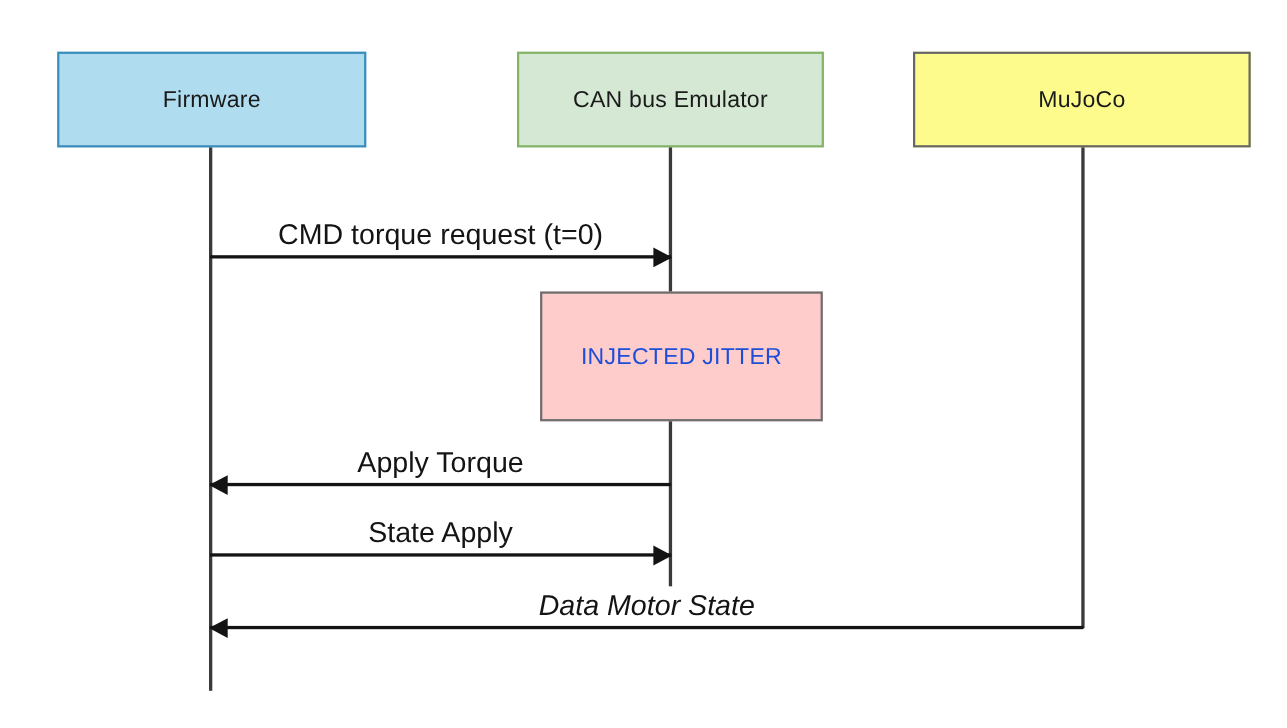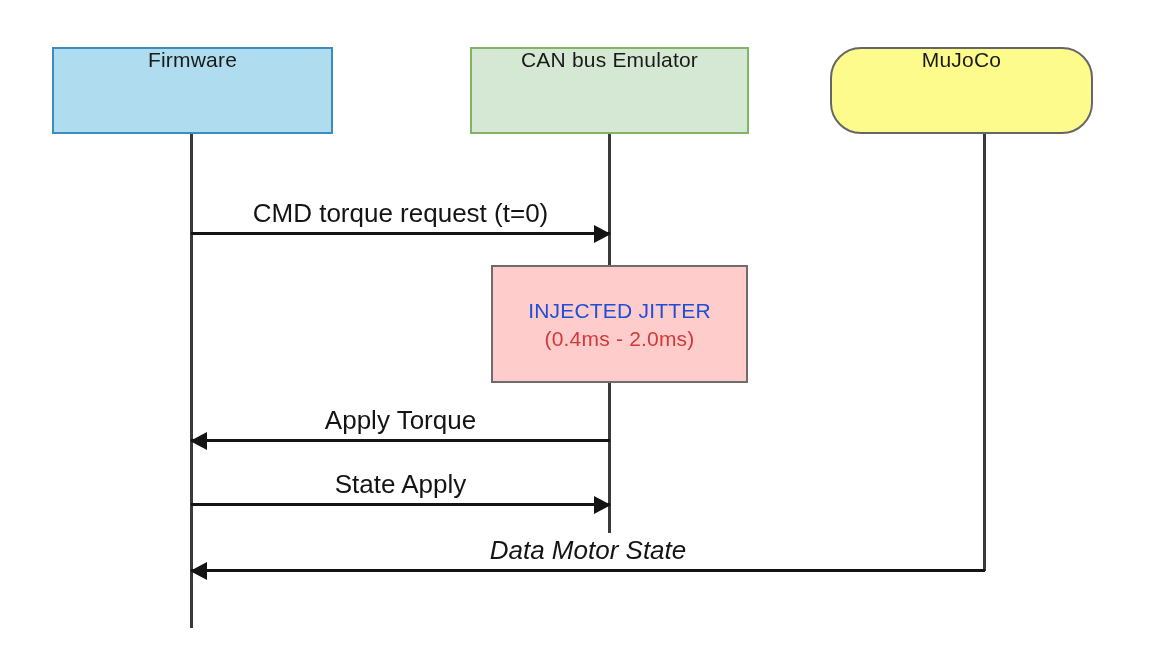--- a/index.html
+++ b/index.html
@@ -18,21 +18,21 @@
     height: 662px;
     background: #ffffff;
     overflow: hidden;
   }
 
   
   .participant {
     position: absolute;
     box-sizing: border-box;
     display: flex;
-    align-items: flex-start;
+    align-items: center;
     justify-content: center;
     border-width: 2px;
     border-style: solid;
     font-size: 21px;
     color: #1a1a1a;
     letter-spacing: 0.2px;
     line-height: 1;
   }
   .participant .plabel {
     display: block;
@@ -43,24 +43,23 @@
     left: 52px;  top: 47px;  width: 281px; height: 87px;
     background: #b0dcf0;
     border-color: #3c8dbc;
   }
   .p-can {
     left: 470px; top: 47px;  width: 279px; height: 87px;
     background: #d5e8d4;
     border-color: #82b366;
   }
   .p-mujoco {
-    left: 830px; top: 47px;  width: 263px; height: 87px;
+    left: 830px; top: 47px;  width: 307px; height: 87px;
     background: #fdfb8c;
     border-color: #666666;
-    border-radius: 31px;
   }
 
   
   .lifeline {
     position: absolute;
     width: 3px;
     background: #3a3a3a;
   }
   .ll-firmware { left: 190px; top: 134px; height: 494px; }
   .ll-can      { left: 608px; top: 134px; height: 399px; }
@@ -157,21 +156,20 @@
   <div class="participant p-mujoco">
     <span class="plabel">MuJoCo</span>
   </div>
 
   <div class="lifeline ll-firmware"></div>
   <div class="lifeline ll-can"></div>
   <div class="lifeline ll-mujoco"></div>
 
   <div class="jitter-box">
     <span class="jitter-title">INJECTED JITTER</span>
-    <span class="jitter-range">(0.4ms - 2.0ms)</span>
   </div>
 
   <div class="message to-right m-cmd">
     <span class="msg-label">CMD torque request (t=0)</span>
     <span class="head"></span>
   </div>
 
   <div class="message to-left m-apply">
     <span class="msg-label">Apply Torque</span>
     <span class="head"></span>

